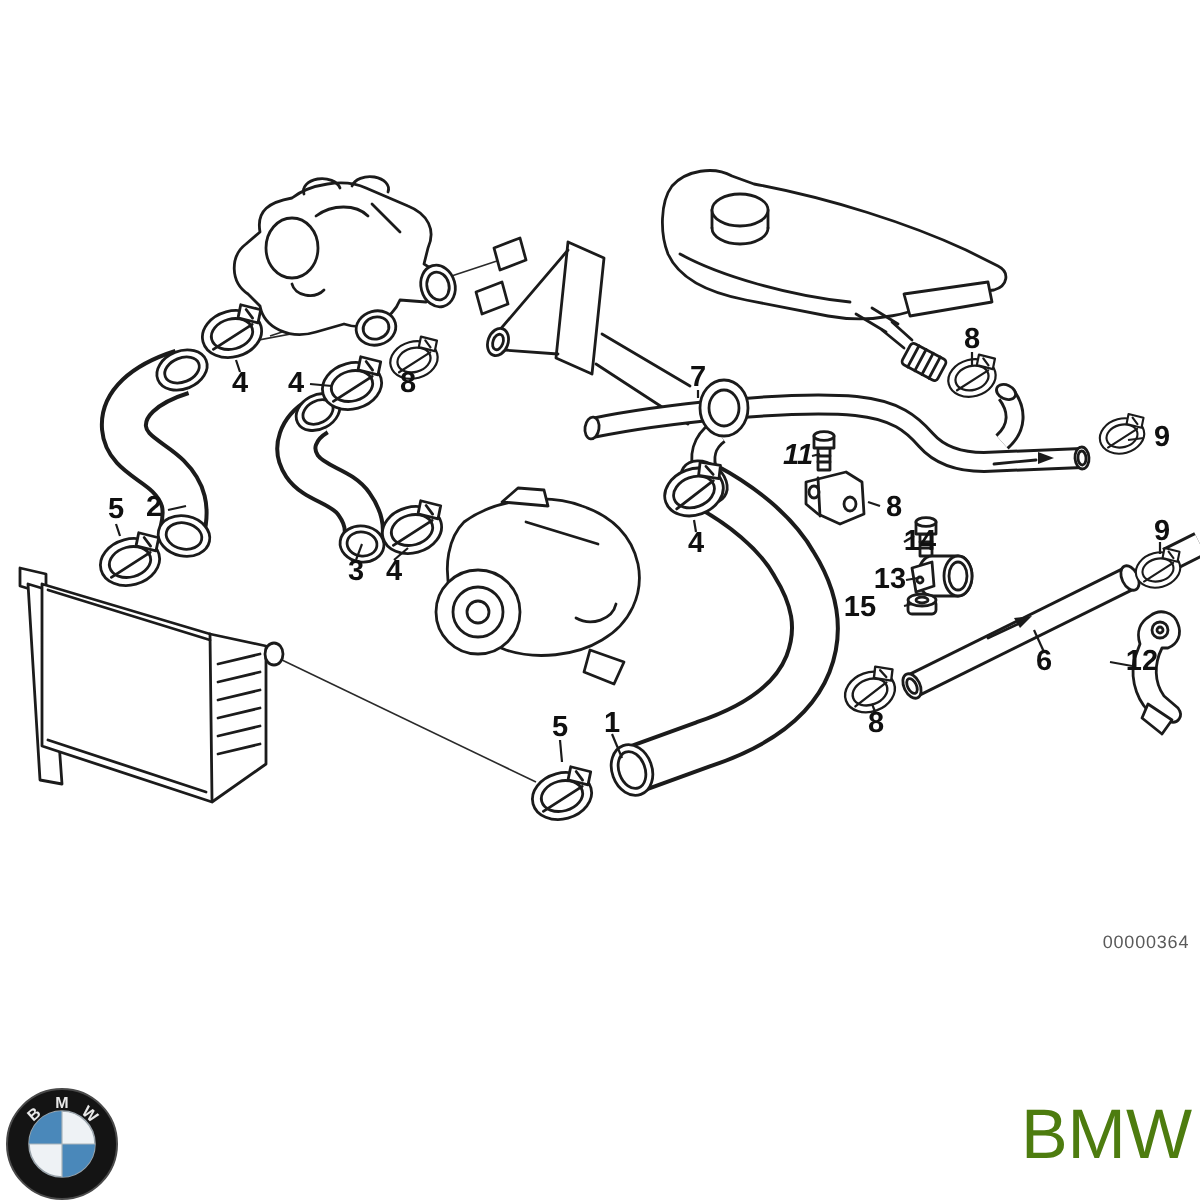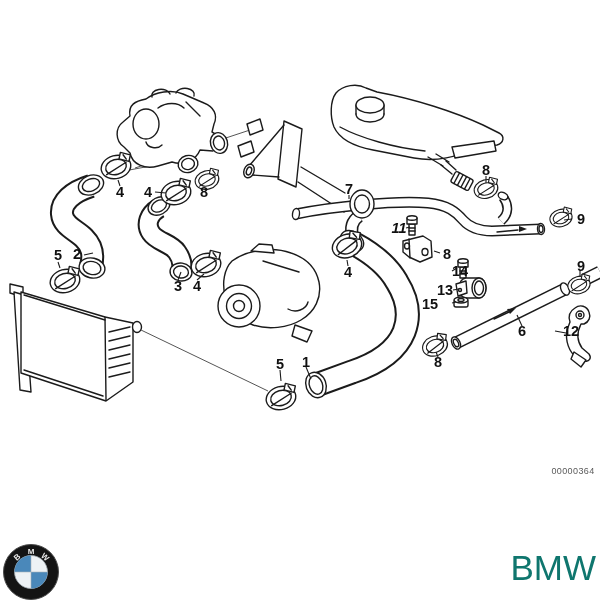--- a/index.html
+++ b/index.html
@@ -7,21 +7,21 @@
   .stage{position:relative;width:600px;height:600px;background:#fff;}
   svg.art{position:absolute;left:0;top:0;}
   .ln{stroke:#1b1b1b;stroke-width:1.4;fill:none;stroke-linecap:round;stroke-linejoin:round;}
   .thin{stroke:#2a2a2a;stroke-width:0.8;fill:none;}
   .f{fill:#ffffff;}
   .tubeO{fill:none;stroke:#1b1b1b;stroke-linecap:butt;}
   .tubeI{fill:none;stroke:#ffffff;stroke-linecap:butt;}
   .callout-layer{position:absolute;left:0;top:0;width:600px;height:540px;}
   .callout{position:absolute;transform:translate(-50%,-50%);font-weight:bold;font-size:14.5px;color:#101010;line-height:1;white-space:nowrap;}
   .watermark{position:absolute;left:573px;top:455px;transform:translate(-50%,-50%);font-size:9px;color:#5a5a5a;letter-spacing:.4px;margin-top:16px;}
-  .footer-text{position:absolute;right:4px;top:550px;display:flex;gap:14px;font-size:35px;color:#0f766e;line-height:1;}
+  .footer-text{position:absolute;right:4px;top:550px;display:flex;gap:14px;font-size:35px;color:#4d7c0f;line-height:1;}
   .logo-wrap{position:absolute;left:2px;top:543px;width:58px;height:58px;}
 </style>
 </head>
 <body>
 
 <div class="stage">
 
   <svg class="art" width="600" height="540" viewBox="0 0 600 540">
     <defs>
       <g id="clamp">

